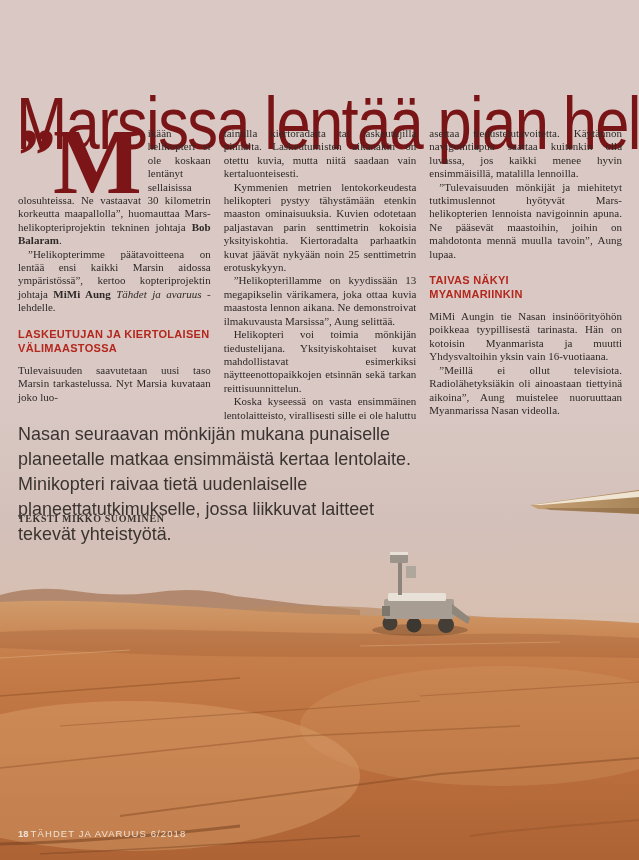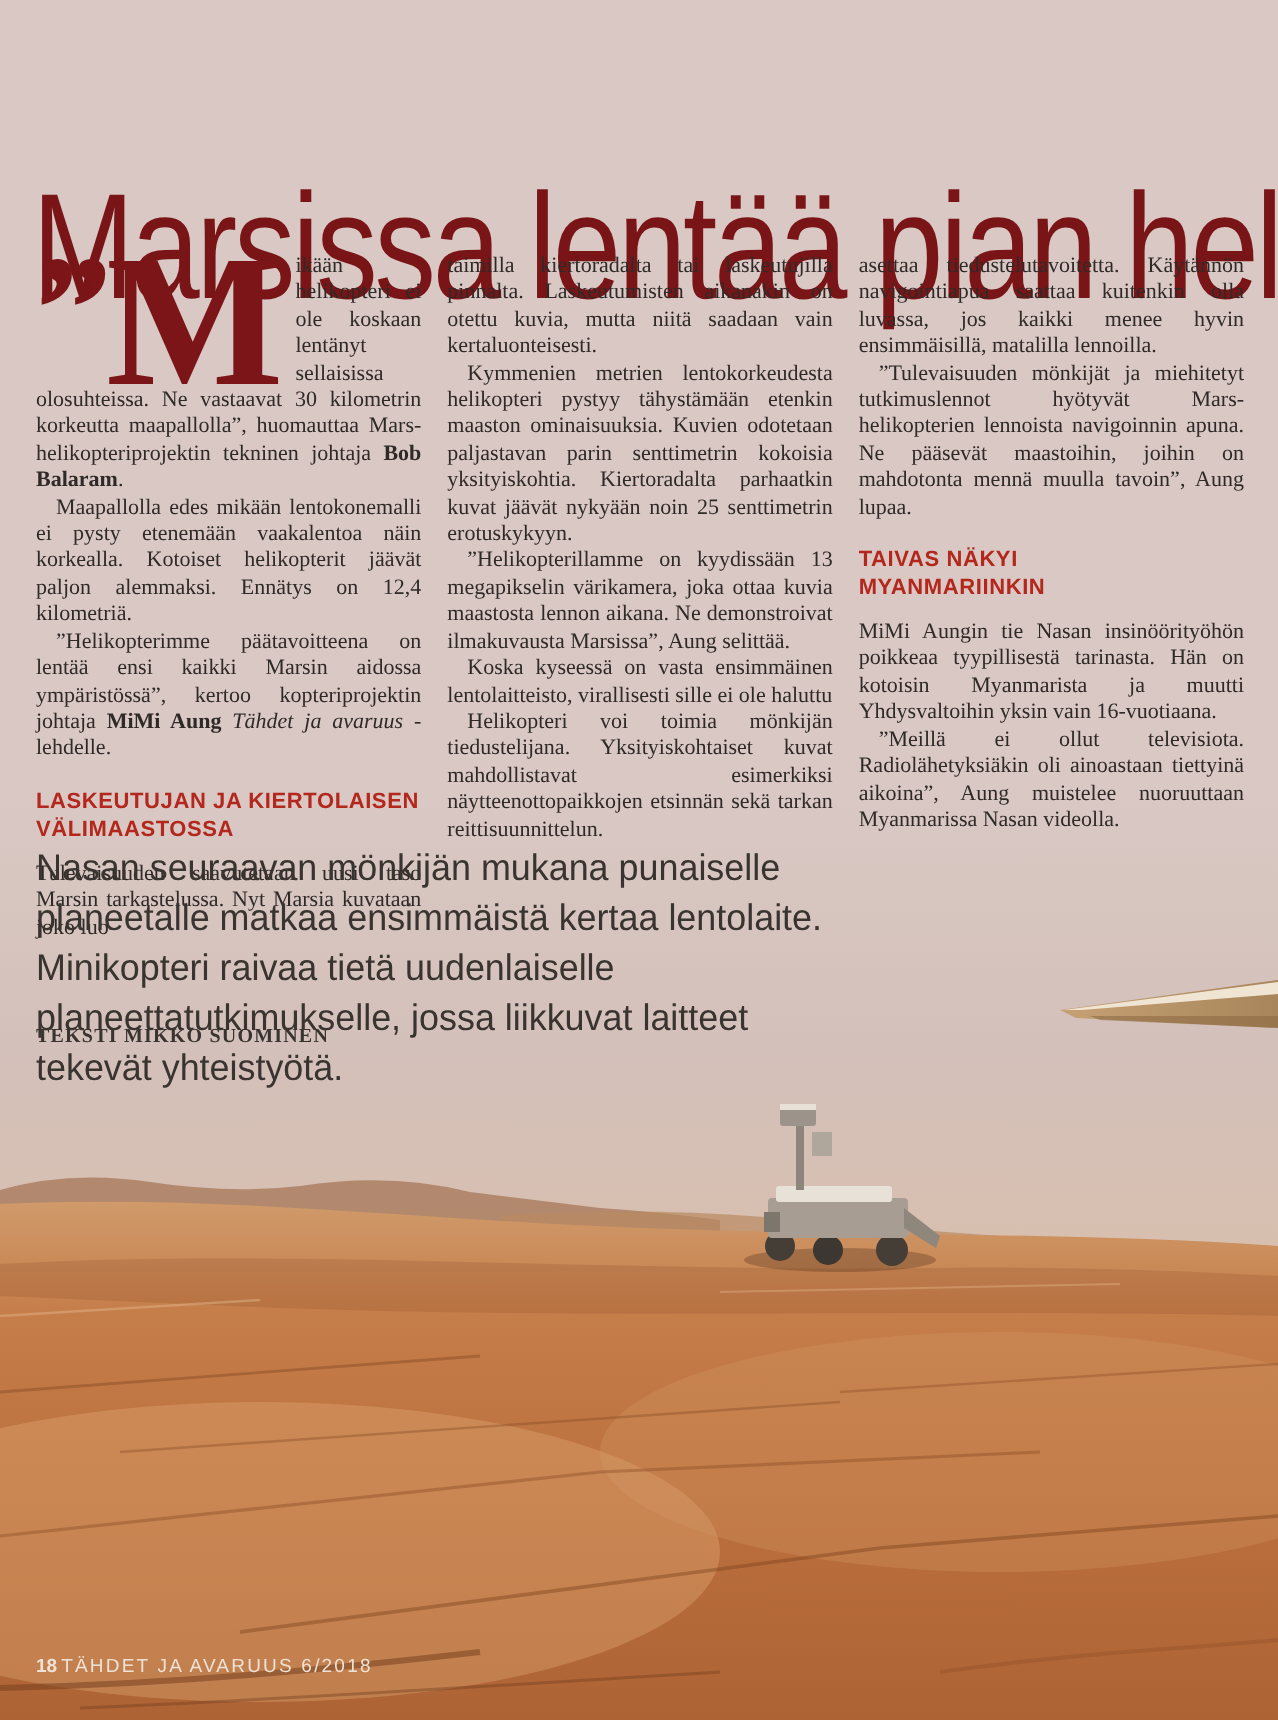--- a/index.html
+++ b/index.html
@@ -67,37 +67,36 @@
 
   <div class="columns">
 
     <div class="col">
       <p>
         <span class="dropcap">
             <span class="q">”</span>
             <span class="m">M</span>
           </span><span>ikään helikopteri ei ole koskaan lentänyt sellaisissa olosuhteissa. Ne vastaavat 30 kilometrin korkeutta maapallolla”, huomauttaa Mars-helikopteriprojektin tekninen johtaja </span><span class="b">Bob Balaram</span><span>.</span>
       </p>
-      <p class="ind">Maapallolla edes mikään lentokonemalli ei pysty etenemään vaakalentoa näin korkealla. Kotoiset helikopterit jäävät paljon alemmaksi. Ennätys on 12,4 kilometriä.</p>
       <p class="ind">
         <span>”Helikopterimme päätavoitteena on lentää ensi kaikki Marsin aidossa ympäristössä”, kertoo kopteriprojektin johtaja </span><span class="b">MiMi Aung</span><span> </span><span class="i">Tähdet ja avaruus</span><span> -lehdelle.</span>
       </p>
       <div class="subhead">
         <span>LASKEUTUJAN JA KIERTOLAISEN</span>
         <span>VÄLIMAASTOSSA</span>
       </div>
       <p>Tulevaisuuden saavutetaan uusi taso Marsin tarkastelussa. Nyt Marsia kuvataan joko luo-</p>
     </div>
 
     <div class="col">
       <p>taimilla kiertoradalta tai laskeutujilla pinnalta. Laskeutumisten aikanakin on otettu kuvia, mutta niitä saadaan vain kertaluonteisesti.</p>
       <p class="ind">Kymmenien metrien lentokorkeudesta helikopteri pystyy tähystämään etenkin maaston ominaisuuksia. Kuvien odotetaan paljastavan parin senttimetrin kokoisia yksityiskohtia. Kiertoradalta parhaatkin kuvat jäävät nykyään noin 25 senttimetrin erotuskykyyn.</p>
       <p class="ind">”Helikopterillamme on kyydissään 13 megapikselin värikamera, joka ottaa kuvia maastosta lennon aikana. Ne demonstroivat ilmakuvausta Marsissa”, Aung selittää.</p>
+      <p class="ind">Helikopteri voi toimia mönkijän tiedustelijana. Yksityiskohtaiset kuvat mahdollistavat esimerkiksi näytteenottopaikkojen etsinnän sekä tarkan reittisuunnittelun.</p>
       <p class="ind">Koska kyseessä on vasta ensimmäinen lentolaitteisto, virallisesti sille ei ole haluttu</p>
-      <p class="ind">Helikopteri voi toimia mönkijän tiedustelijana. Yksityiskohtaiset kuvat mahdollistavat esimerkiksi näytteenottopaikkojen etsinnän sekä tarkan reittisuunnittelun.</p>
     </div>
 
     <div class="col">
       <p>asettaa tiedustelutavoitetta. Käytännön navigointiapua saattaa kuitenkin olla luvassa, jos kaikki menee hyvin ensimmäisillä, matalilla lennoilla.</p>
       <p class="ind">”Tulevaisuuden mönkijät ja miehitetyt tutkimuslennot hyötyvät Mars-helikopterien lennoista navigoinnin apuna. Ne pääsevät maastoihin, joihin on mahdotonta mennä muulla tavoin”, Aung lupaa.</p>
       <div class="subhead">
         <span>TAIVAS NÄKYI</span>
         <span>MYANMARIINKIN</span>
       </div>
       <p>MiMi Aungin tie Nasan insinöörityöhön poikkeaa tyypillisestä tarinasta. Hän on kotoisin Myanmarista ja muutti Yhdysvaltoihin yksin vain 16-vuotiaana.</p>

